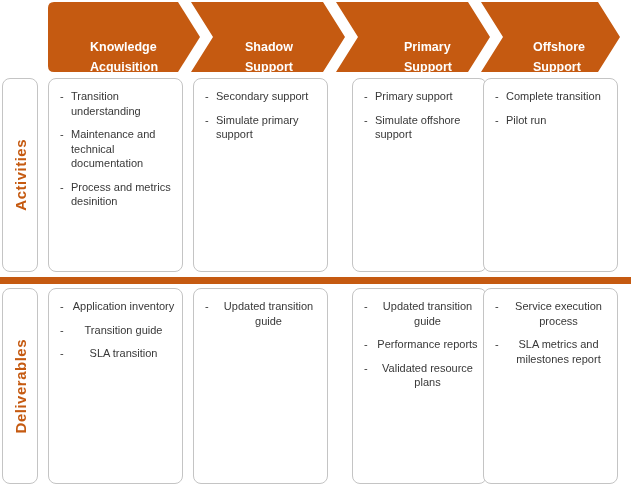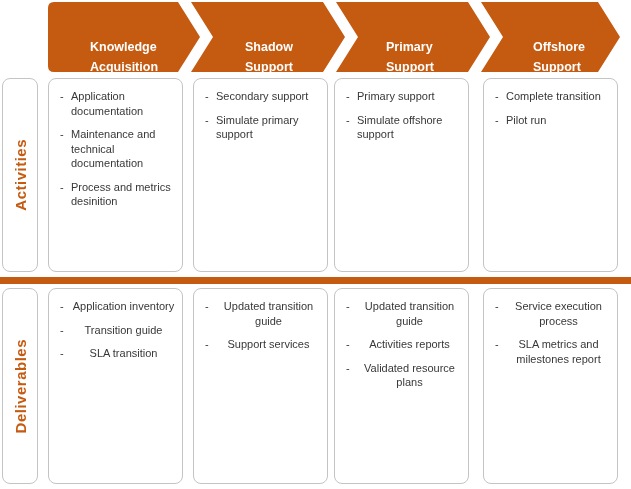--- a/index.html
+++ b/index.html
@@ -13,21 +13,21 @@
   .arrows{position:absolute;left:0;top:0;}
   .phase-head{
     position:absolute;top:2px;height:70px;width:152px;
     display:flex;align-items:center;justify-content:center;
     pointer-events:none;
   }
   .phase-head span{
     color:#ffffff;font-weight:bold;font-size:12.5px;line-height:1.6;
     text-align:left;white-space:pre-line;margin-top:40px;
   }
-  .c0{left:48px}.c1{left:193px}.c2{left:334px}.c3{left:483px}
+  .c0{left:48px}.c1{left:193px}.c2{left:352px}.c3{left:483px}
   .box{
     position:absolute;width:135px;
     background:#ffffff;border:1px solid #c4c4c4;border-radius:8px;
     box-sizing:border-box;
   }
   .row-act{top:78px;height:194px;}
   .row-del{top:288px;height:196px;text-align:center;}
   .box ul{
     list-style:none;margin:0;padding:10px 6px 6px 10px;
   }
@@ -82,21 +82,21 @@
     <span>Offshore
 Support</span>
   </div>
 
   <div class="side-label row-act">
     <span>Activities</span>
   </div>
 
   <div class="box row-act c0">
     <ul>
-      <li>Application documentation</li>
+      <li>Transition understanding</li>
       <li>Maintenance and technical documentation</li>
       <li>Process and metrics desinition</li>
     </ul>
   </div>
   <div class="box row-act c1">
     <ul>
       <li>Secondary support</li>
       <li>Simulate primary support</li>
     </ul>
   </div>
@@ -122,27 +122,26 @@
   <div class="box row-del c0">
     <ul>
       <li>Application inventory</li>
       <li>Transition guide</li>
       <li>SLA transition</li>
     </ul>
   </div>
   <div class="box row-del c1">
     <ul>
       <li>Updated transition guide</li>
-      <li>Support services</li>
     </ul>
   </div>
   <div class="box row-del c2">
     <ul>
       <li>Updated transition guide</li>
-      <li>Activities reports</li>
+      <li>Performance reports</li>
       <li>Validated resource plans</li>
     </ul>
   </div>
   <div class="box row-del c3">
     <ul>
       <li>Service execution process</li>
       <li>SLA metrics and milestones report</li>
     </ul>
   </div>
 

